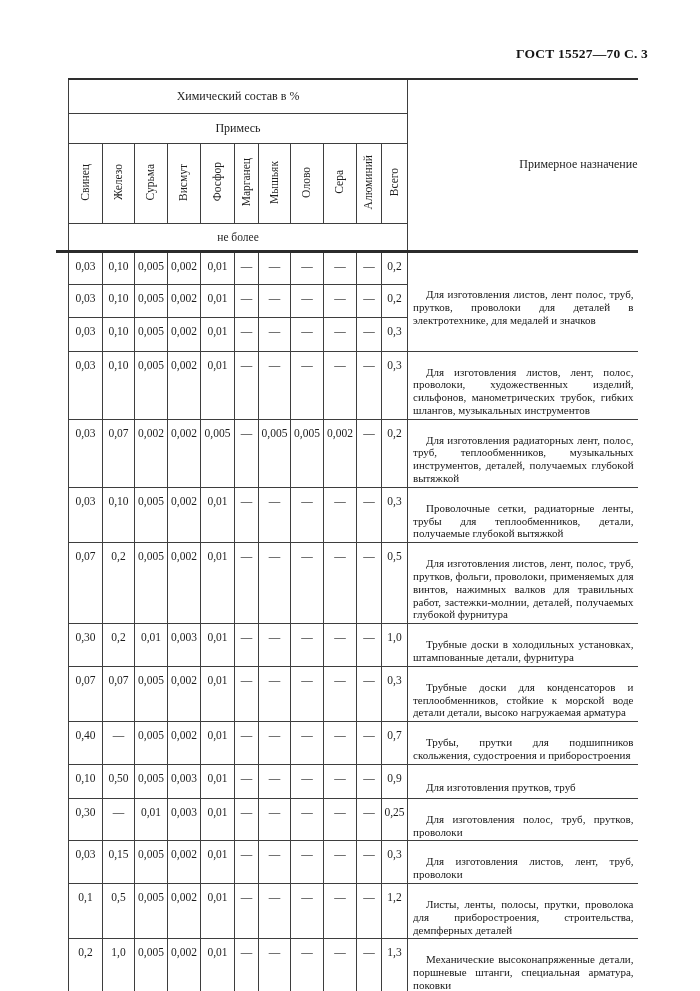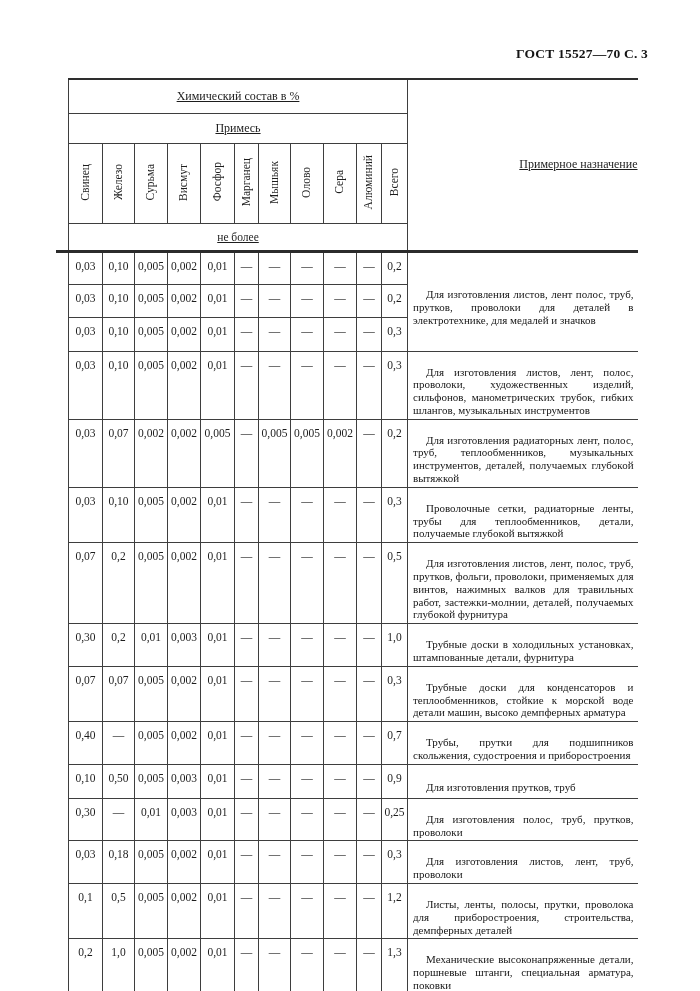--- a/index.html
+++ b/index.html
@@ -38,21 +38,20 @@
   }
   
   tr.h-chem { height: 34px; }
   tr.h-imp  { height: 30px; }
   tr.h-cols { height: 80px; }
   tr.h-notmore { height: 28px; }
   .h-chem td, .h-imp td, .h-notmore td {
     text-align: center;
     vertical-align: middle;
     font-size: 12px;
-    text-decoration: underline;
   }
   .h-notmore td { border-bottom: 3px solid #2b2b2b; font-size: 11.5px; }
   td.purpose-head {
     text-align: right;
     vertical-align: middle;
     border-right: 0 !important;
     border-bottom: 3px solid #2b2b2b;
     font-size: 12px;
   }
   td.vlab { text-align: center; vertical-align: middle; padding: 4px 0; }
@@ -282,21 +281,21 @@
         <td class="num">0,005</td>
         <td class="num">0,002</td>
         <td class="num">0,01</td>
         <td class="num">—</td>
         <td class="num">—</td>
         <td class="num">—</td>
         <td class="num">—</td>
         <td class="num">—</td>
         <td class="num">0,3</td>
         <td class="purpose">
-          <div class="ptext">Трубные доски для конденсаторов и теплообменников, стойкие к морской воде детали машин, высоко демпферных арматура</div>
+          <div class="ptext">Трубные доски для конденсаторов и теплообменников, стойкие к морской воде детали детали, высоко нагружаемая арматура</div>
         </td>
       </tr>
       <tr>
         <td class="num">0,40</td>
         <td class="num">—</td>
         <td class="num">0,005</td>
         <td class="num">0,002</td>
         <td class="num">0,01</td>
         <td class="num">—</td>
         <td class="num">—</td>
@@ -335,21 +334,21 @@
         <td class="num">—</td>
         <td class="num">—</td>
         <td class="num">—</td>
         <td class="num">0,25</td>
         <td class="purpose">
           <div class="ptext">Для изготовления полос, труб, прутков, проволоки</div>
         </td>
       </tr>
       <tr>
         <td class="num">0,03</td>
-        <td class="num">0,18</td>
+        <td class="num">0,15</td>
         <td class="num">0,005</td>
         <td class="num">0,002</td>
         <td class="num">0,01</td>
         <td class="num">—</td>
         <td class="num">—</td>
         <td class="num">—</td>
         <td class="num">—</td>
         <td class="num">—</td>
         <td class="num">0,3</td>
         <td class="purpose">

